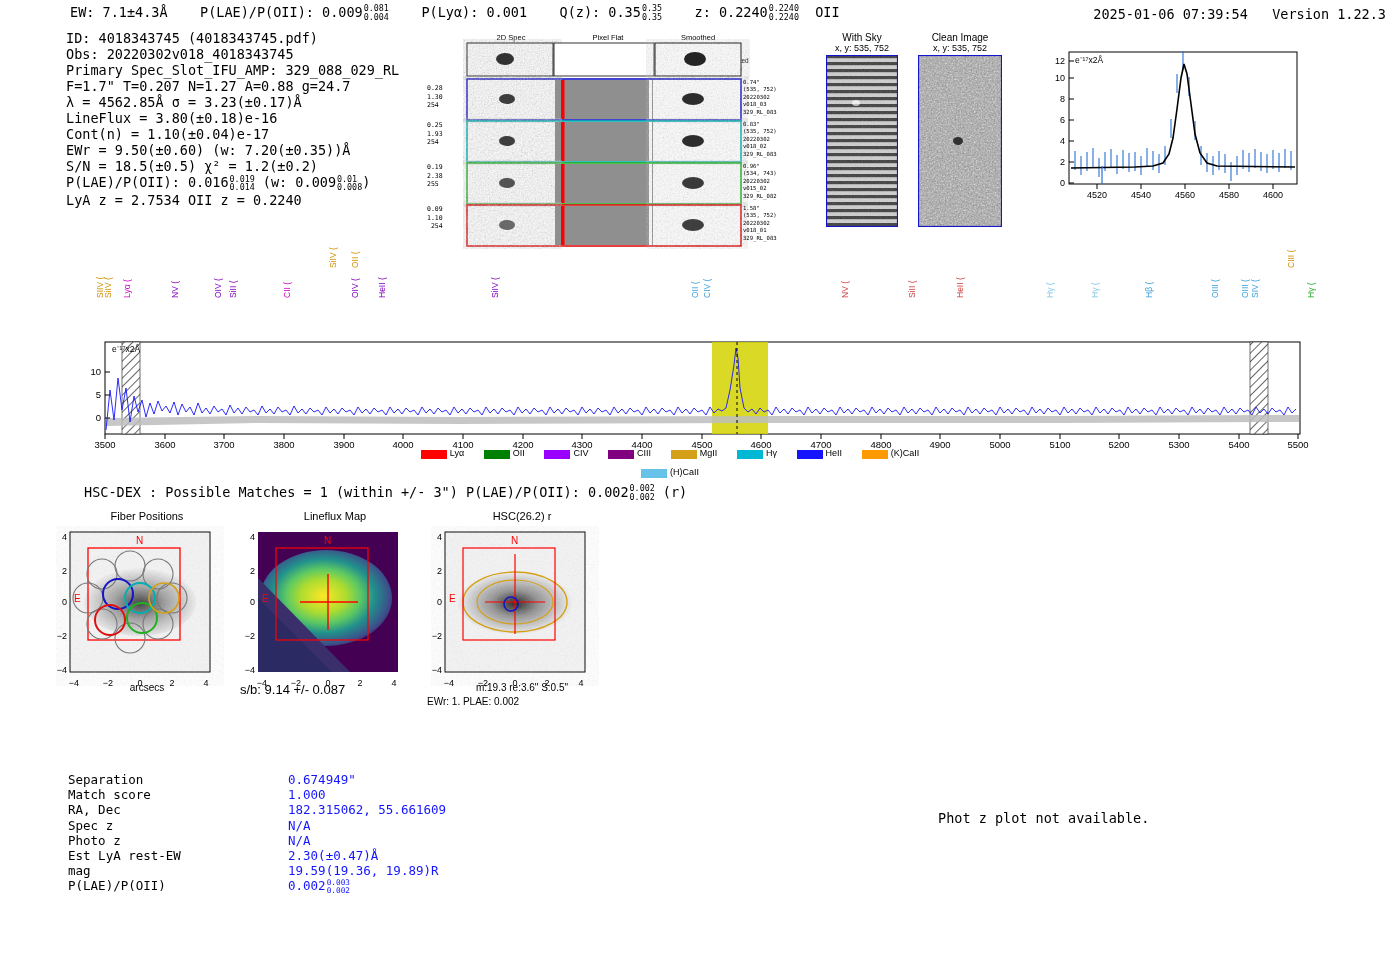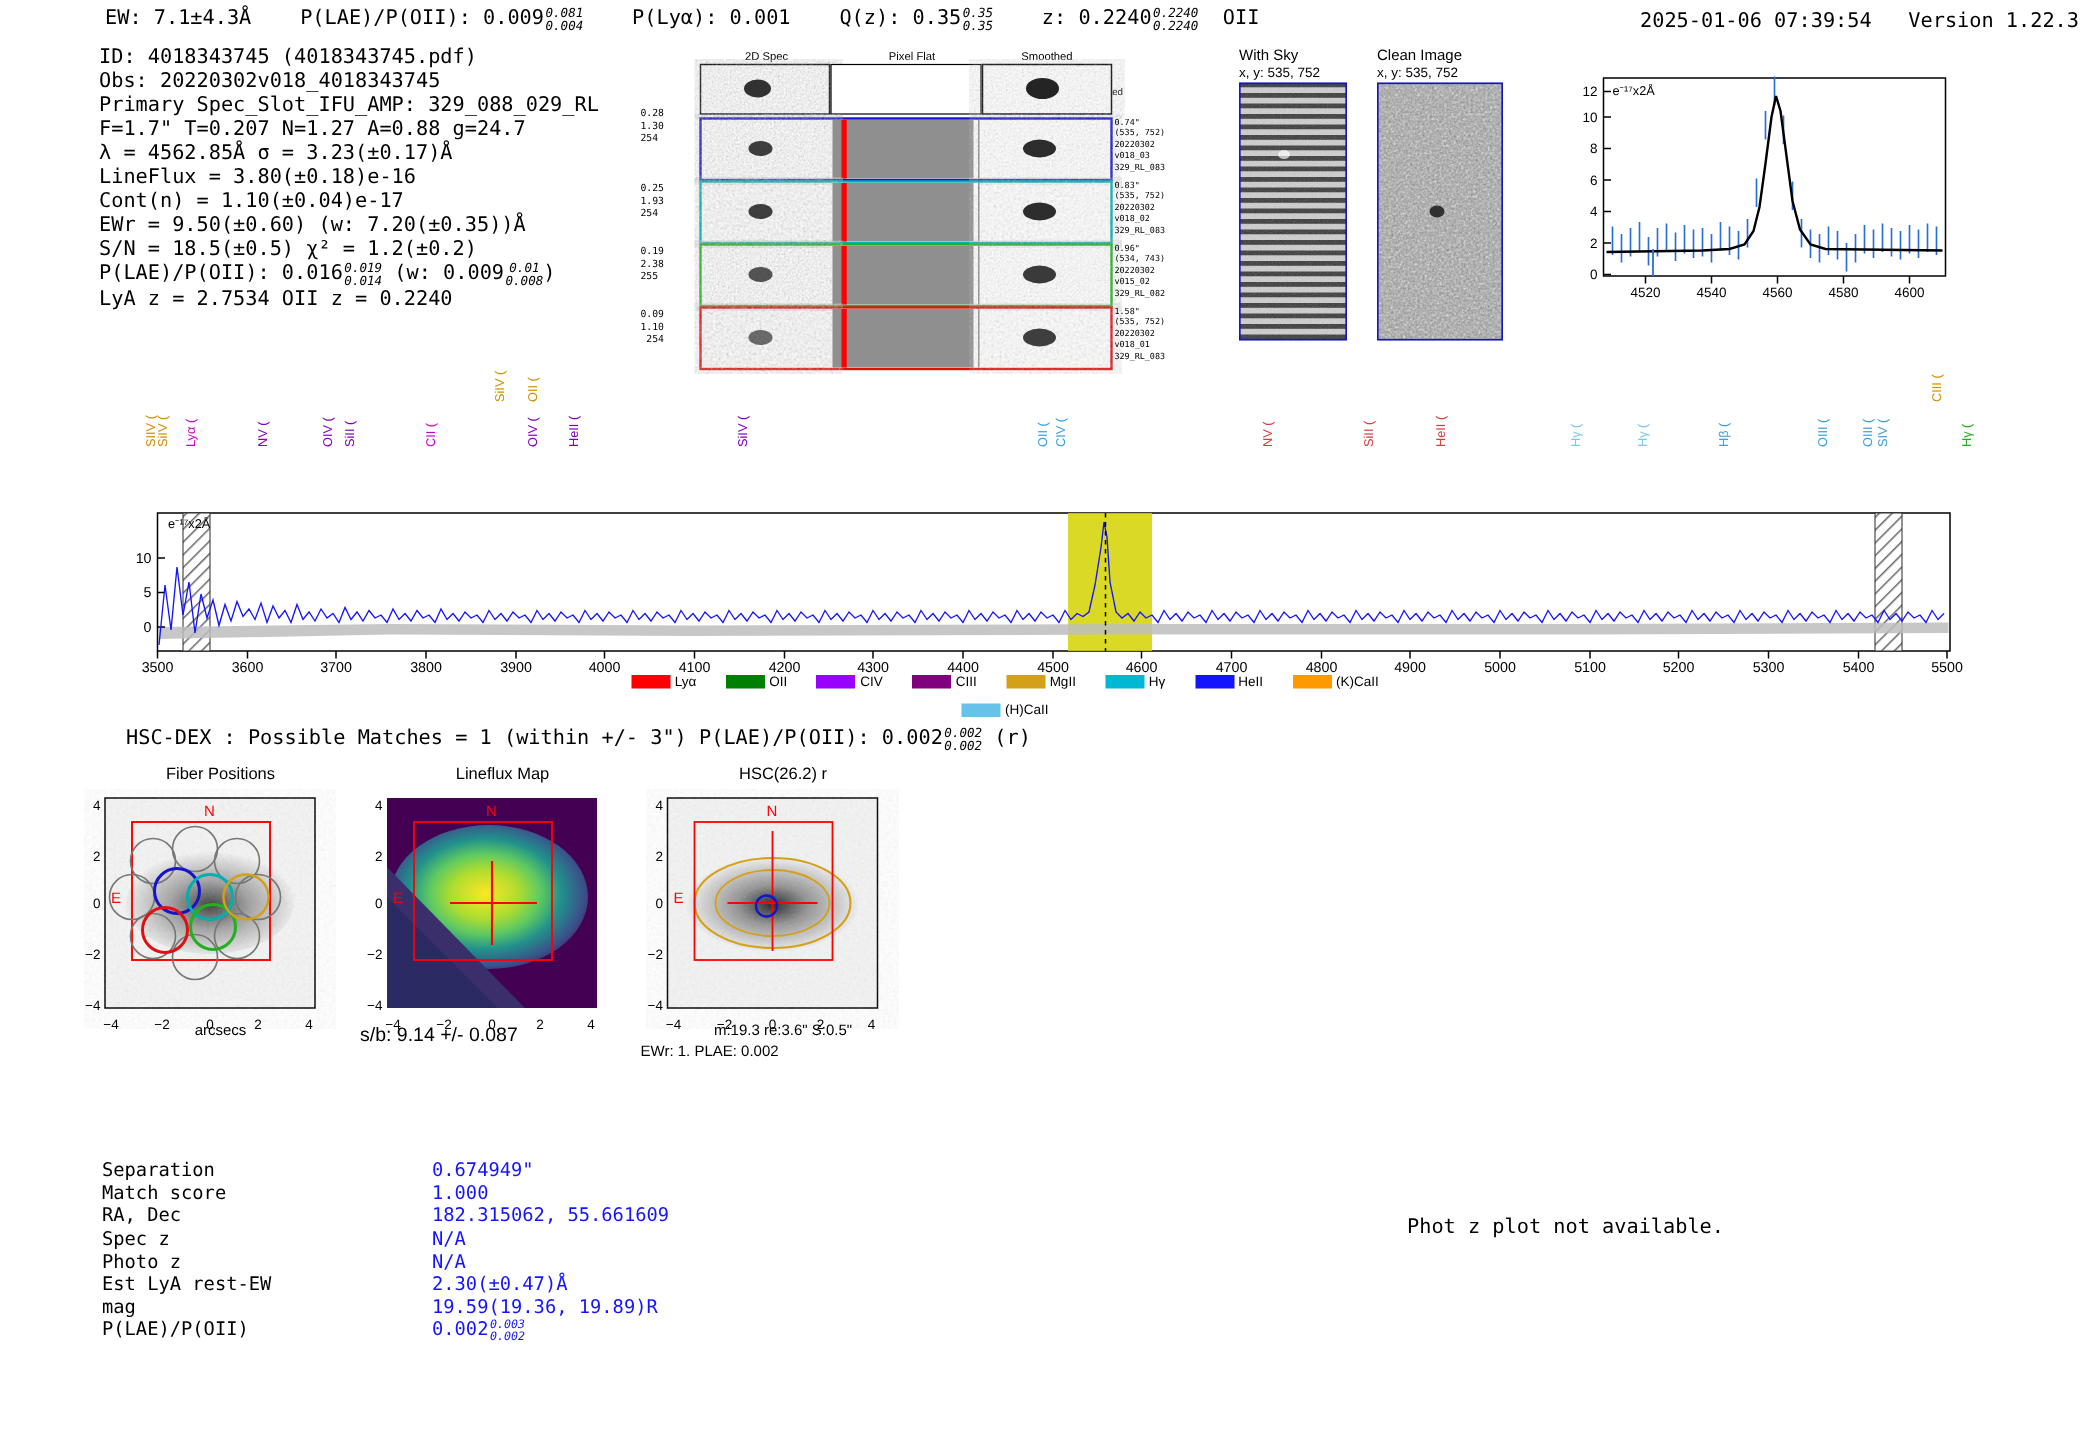--- a/index.html
+++ b/index.html
@@ -1,35 +1,35 @@
 <!DOCTYPE html>
 <html><head>
 <meta charset="utf-8">
 <style>
   html,body{margin:0;padding:0;background:#ffffff;}
   body{width:1400px;height:953px;position:relative;font-family:"DejaVu Sans Mono",monospace;color:#000;}
   .abs{position:absolute;}
   .mono{font-family:"DejaVu Sans Mono",monospace;}
   .nowrap{white-space:nowrap;}
-  .stack{display:inline-block;vertical-align:middle;font-size:0.62em;line-height:1.02;text-align:center;margin-left:1px;font-style:italic;}
+  .stack{display:inline-block;vertical-align:middle;font-size:0.62em;line-height:1.02;text-align:left;margin-left:1px;}
 
   
   #topline{left:70px;top:4px;font-size:13.5px;letter-spacing:0px;}
   #datever{right:14px;top:6px;font-size:13.5px;}
 
   
   #infoblock{left:66px;top:30px;font-size:13.5px;line-height:16.05px;}
 
   
   #specpanel{left:463px;top:32px;width:292px;height:218px;}
 
   
   #withsky{left:826px;top:32px;}
   #cleanimg{left:918px;top:32px;}
-  .imtitle{font-family:"Liberation Sans",sans-serif;font-size:10px;text-align:left;}
+  .imtitle{font-family:"Liberation Sans",sans-serif;font-size:10px;text-align:center;}
 
   
   #zoomplot{left:1035px;top:46px;width:265px;height:164px;}
 
   
   #fullspec{left:60px;top:270px;width:1285px;height:200px;}
 
   
   #hscdex{left:66px;top:484px;font-size:13.5px;padding-left:18px;}
 
@@ -151,21 +151,21 @@
       <ellipse cx="44" cy="193" rx="8" ry="5" fill="#111" opacity="0.6"></ellipse>
       <rect x="92" y="174" width="98" height="39" fill="#8f8f8f"></rect>
       <rect x="98" y="174" width="3.5" height="39" fill="#ff0000"></rect>
       <rect x="186" y="174" width="3" height="39" fill="#ffffff"></rect>
       <rect x="192" y="174" width="84" height="39" filter="url(#gnoise2)" opacity="0.4"></rect>
       <ellipse cx="230" cy="193" rx="11" ry="6" fill="#111" opacity="0.8"></ellipse>
     </g>
   </svg>
 
   
-  <div class="abs" style="left:-36px;top:39px;">
+  <div class="abs" style="left:-36px;top:52px;">
     <div class="mono" style="font-size:6.5px;line-height:8.6px;">
       <div>0.28</div>
       <div>1.30</div>
       <div>254</div>
     </div>
   </div>
   <div class="abs" style="left:-36px;top:89px;">
     <div class="mono" style="font-size:6.5px;line-height:8.6px;">
       <div>0.25</div>
       <div>1.93</div>

